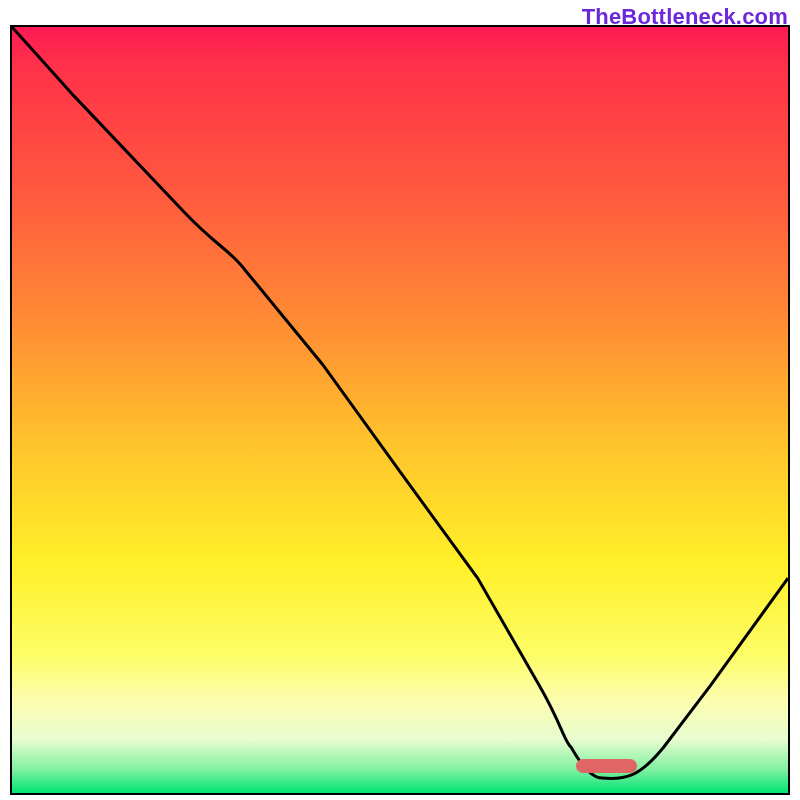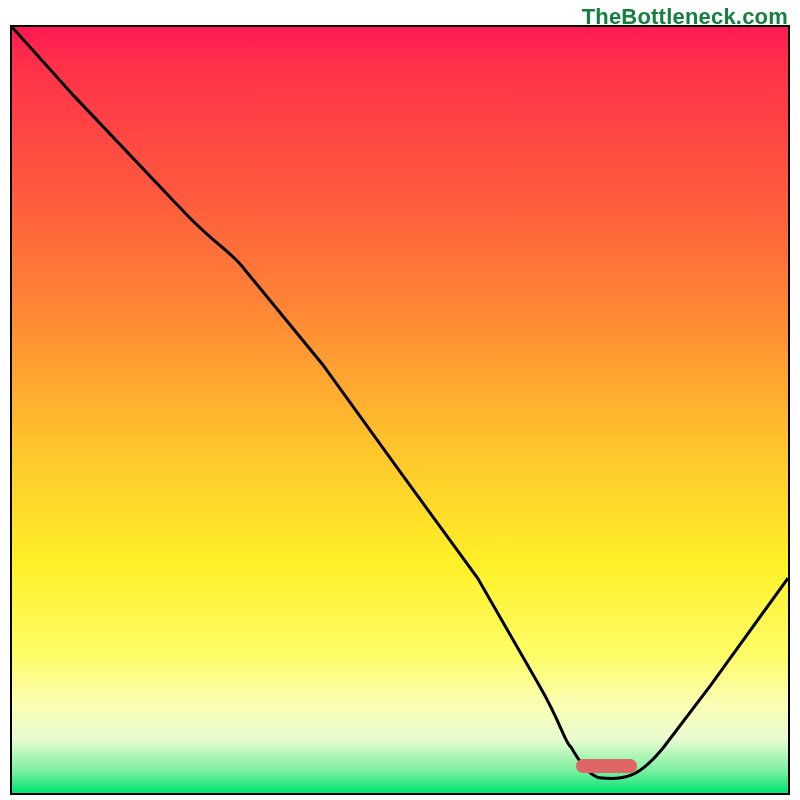--- a/index.html
+++ b/index.html
@@ -54,21 +54,21 @@
     position: absolute;
     background: #e06666;
     border-radius: 8px;
   }
   .watermark {
     position: absolute;
     top: 4px;
     right: 12px;
     font-size: 22px;
     font-weight: bold;
-    color: #15803d;
+    color: #6d28d9;
     letter-spacing: 0.2px;
   }
 </style>
 </head>
 <body>
 
 <div class="watermark">TheBottleneck.com</div>
 
 <div class="frame">
   <div class="gradient-bg"></div>

